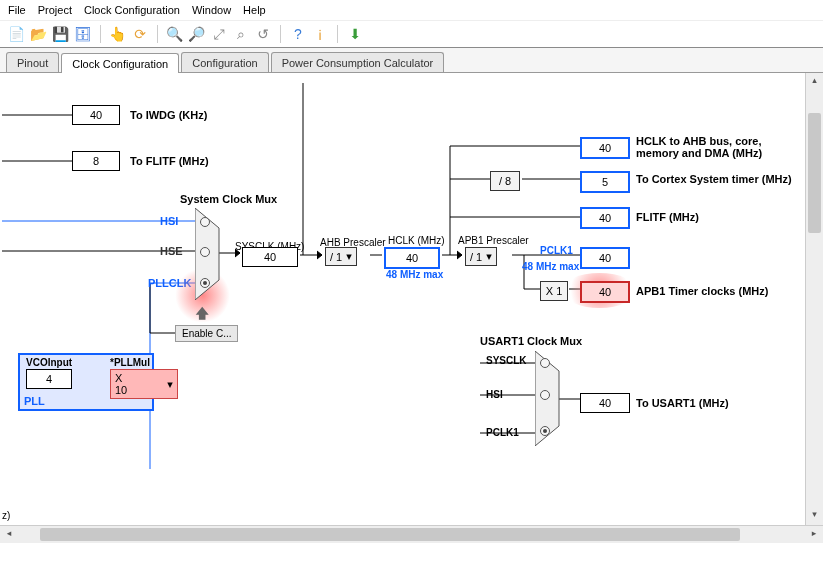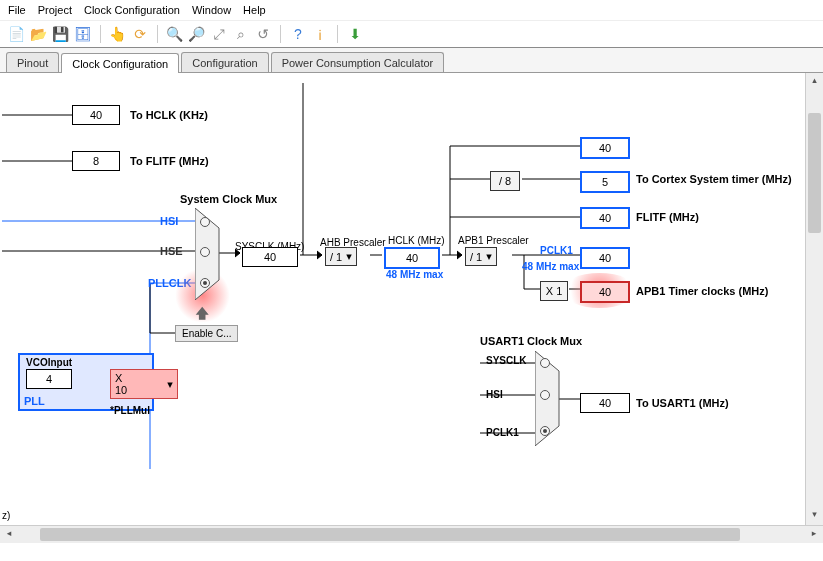--- a/index.html
+++ b/index.html
@@ -115,21 +115,21 @@
       <path d="M 480 290 H 535"></path>
       <path d="M 480 322 H 535"></path>
       <path d="M 480 360 H 535"></path>
       <path d="M 558 326 H 580"></path>
 
       <path d="M 303 10 V 182"></path>
     </g>
   </svg>
 
   <div class="abs box-black" style="left:72px;top:32px;width:48px;">40</div>
-  <div class="label" style="left:130px;top:36px;">To HCLK (KHz)</div>
+  <div class="label" style="left:130px;top:36px;">To IWDG (KHz)</div>
 
   <div class="abs box-black" style="left:72px;top:78px;width:48px;">8</div>
   <div class="label" style="left:130px;top:82px;">To FLITF (MHz)</div>
 
   <div class="label" style="left:180px;top:120px;">System Clock Mux</div>
   <div class="abs label-blue" style="left:160px;top:142px;font-size:11px;">HSI</div>
   <div class="abs" style="left:160px;top:172px;font-size:11px;font-weight:bold;color:#333">HSE</div>
   <div class="abs label-blue" style="left:148px;top:204px;font-size:11px;">PLLCLK</div>
   <div class="abs" style="left:175px;top:195px;width:55px;height:55px;border-radius:50%;background:radial-gradient(circle,#ff8888 0%,rgba(255,136,136,0) 70%);"></div>
   <div class="mux" style="left:195px;top:135px;">
@@ -158,39 +158,40 @@
 
   <div class="label-plain" style="left:458px;top:162px;font-size:10px;">APB1 Prescaler</div>
   <div class="abs dropdown" style="left:465px;top:174px;">
       <span>/ 1</span>
       <span>▾</span>
     </div>
   <div class="abs label-blue" style="left:540px;top:172px;">PCLK1</div>
   <div class="abs label-blue" style="left:522px;top:188px;">48 MHz max</div>
 
   <div class="abs box-blue" style="left:580px;top:64px;width:50px;">40</div>
+  <div class="label" style="left:636px;top:62px;width:170px;">HCLK to AHB bus, core, memory and DMA (MHz)</div>
 
   <div class="abs box-grey" style="left:490px;top:98px;width:30px;">/ 8</div>
   <div class="abs box-blue" style="left:580px;top:98px;width:50px;">5</div>
   <div class="label" style="left:636px;top:100px;">To Cortex System timer (MHz)</div>
 
   <div class="abs box-blue" style="left:580px;top:134px;width:50px;">40</div>
   <div class="label" style="left:636px;top:138px;">FLITF (MHz)</div>
 
   <div class="abs box-blue" style="left:580px;top:174px;width:50px;">40</div>
 
   <div class="abs box-grey" style="left:540px;top:208px;width:28px;">X 1</div>
   <div class="abs" style="left:562px;top:200px;width:75px;height:35px;border-radius:50%;background:radial-gradient(circle,#ff8888 0%,rgba(255,136,136,0) 70%);"></div>
   <div class="abs box-red" style="left:580px;top:208px;width:50px;">40</div>
   <div class="label" style="left:636px;top:212px;">APB1 Timer clocks (MHz)</div>
 
   <div class="pll-box" style="left:18px;top:280px;width:136px;height:58px;">
     <div class="abs" style="left:6px;top:2px;font-size:10px;font-weight:bold;">VCOInput</div>
     <div class="abs box-black" style="left:6px;top:14px;width:46px;">4</div>
-    <div class="abs" style="left:90px;top:2px;font-size:10px;font-weight:bold;margin-top:48px;">*PLLMul</div>
+    <div class="abs" style="left:90px;top:2px;font-size:10px;font-weight:bold;">*PLLMul</div>
     <div class="abs dropdown red" style="left:90px;top:14px;">
         <span>X 10</span>
         <span>▾</span>
       </div>
     <div class="abs" style="left:4px;top:40px;font-size:11px;font-weight:bold;color:#1060ff;">PLL</div>
   </div>
 
   <div class="label" style="left:480px;top:262px;">USART1 Clock Mux</div>
   <div class="abs" style="left:486px;top:282px;font-size:10px;font-weight:bold;">SYSCLK</div>
   <div class="abs" style="left:486px;top:316px;font-size:10px;font-weight:bold;">HSI</div>

